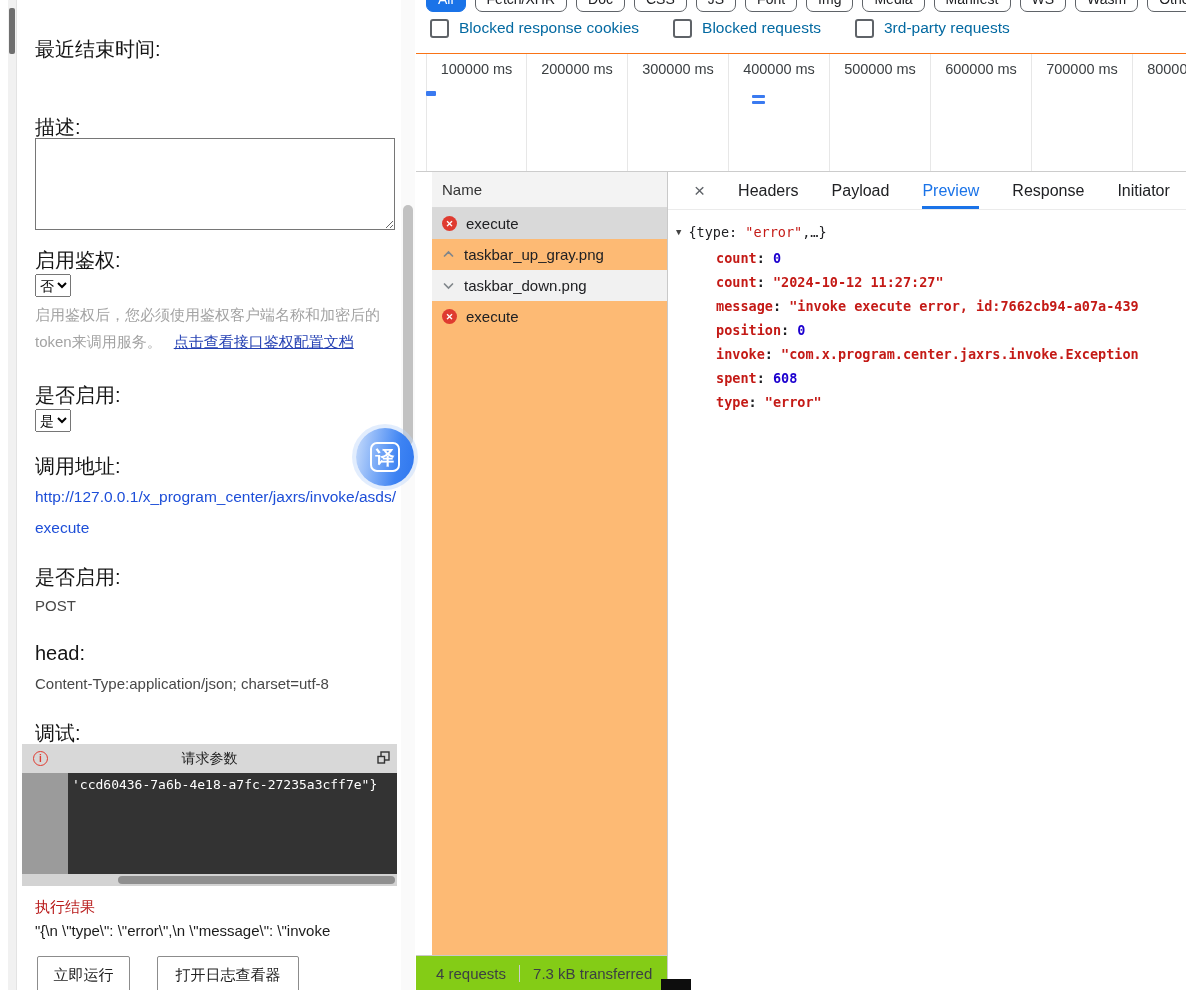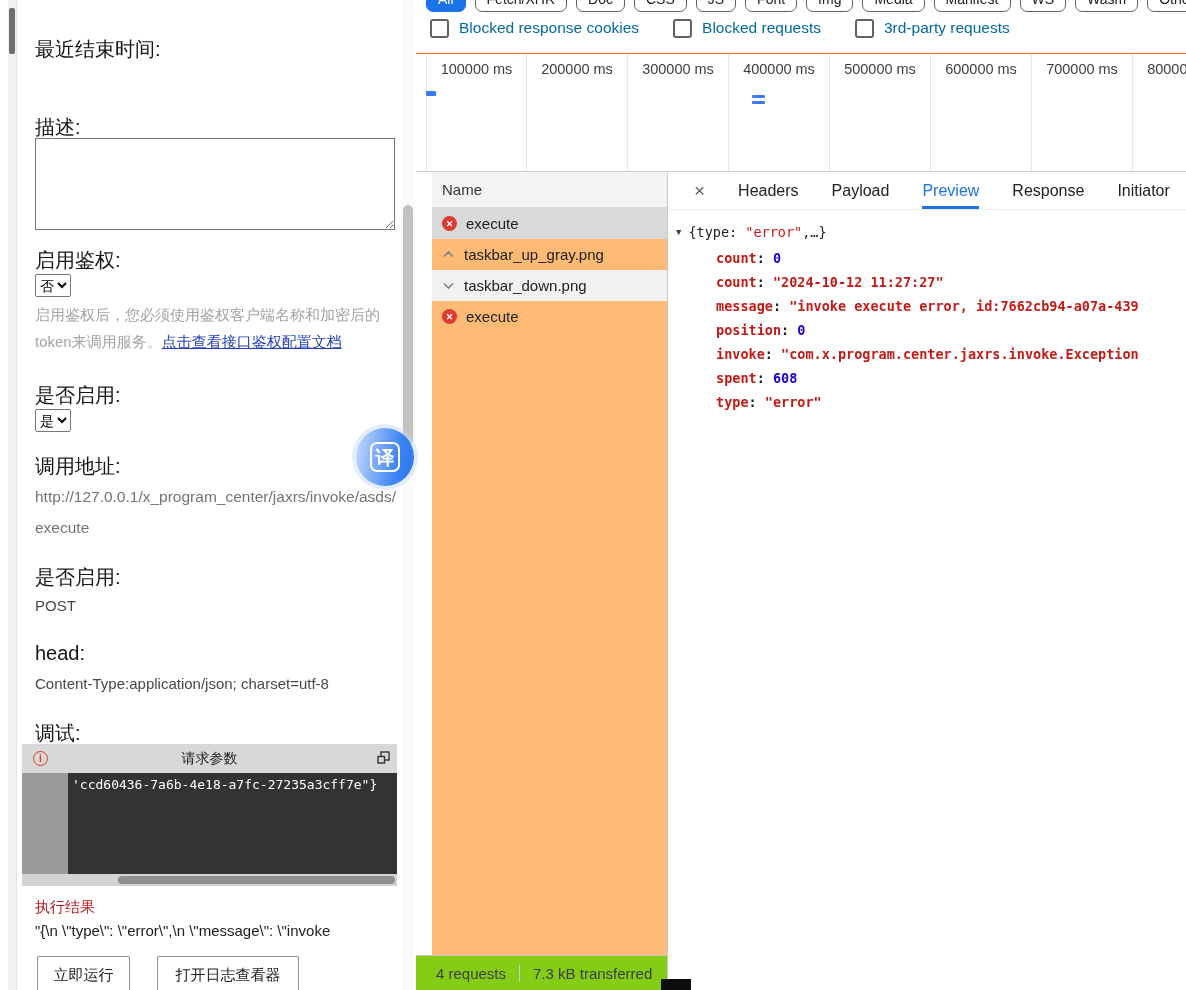--- a/index.html
+++ b/index.html
@@ -7,22 +7,22 @@
     width:1186px;height:990px;position:relative;overflow:hidden;
     background:#fff;font-family:"Liberation Sans",sans-serif;color:#202124;
   }
   
   .left-panel{position:absolute;left:0;top:0;width:416px;height:990px;background:#fff;}
   .form-label{position:absolute;left:35px;font-size:20px;font-weight:400;color:#151515;}
   .desc-textarea{position:absolute;left:35px;top:138px;width:360px;height:92px;box-sizing:border-box;
     border:1px solid #767676;resize:both;font-family:inherit;font-size:14px;background:#fff;}
   .form-select{position:absolute;left:35px;font-size:14px;height:23px;}
   .help-text{position:absolute;left:35px;top:301px;width:364px;font-size:15px;line-height:27px;color:#a3a3a3;}
-  .doc-link{color:#2440b3;text-decoration:underline;cursor:pointer;}
-  .url-text{position:absolute;left:35px;top:481px;width:364px;font-size:15.5px;line-height:31px;color:#737373;word-break:break-all;}
+  .doc-link{color:#2440b3;text-decoration:underline;cursor:pointer;margin-left:12px;}
+  .url-text{position:absolute;left:35px;top:481px;width:364px;font-size:15.5px;line-height:31px;color:#1d4ed8;word-break:break-all;}
   .value-text{position:absolute;left:35px;font-size:15px;color:#484848;}
   .debug-editor{position:absolute;left:22px;top:744px;width:375px;height:142px;}
   .de-header{height:29px;background:#d8d8d8;position:relative;display:flex;align-items:center;justify-content:center;
     font-size:14px;color:#222;}
   .de-error-icon{position:absolute;left:11px;top:7px;width:15px;height:15px;border:1.5px solid #e03a2f;border-radius:50%;
     color:#e03a2f;font-size:10px;font-weight:bold;display:flex;align-items:center;justify-content:center;box-sizing:border-box;}
   .de-popout{position:absolute;right:7px;top:7px;line-height:0;cursor:pointer;}
   .de-body{position:relative;height:113px;background:#333;}
   .de-gutter{position:absolute;left:0;top:0;width:46px;height:100%;background:#9b9b9b;}
   .de-code{position:absolute;left:50px;top:4px;color:#fff;font-family:"DejaVu Sans Mono",monospace;font-size:13px;white-space:nowrap;}

